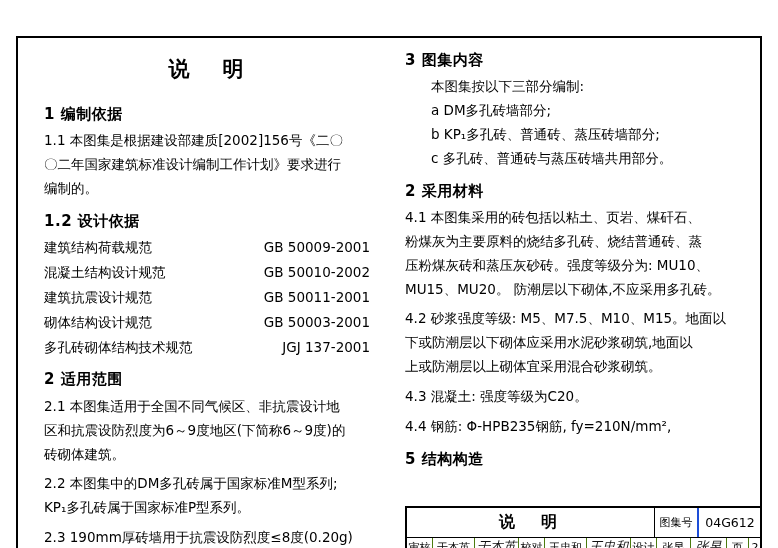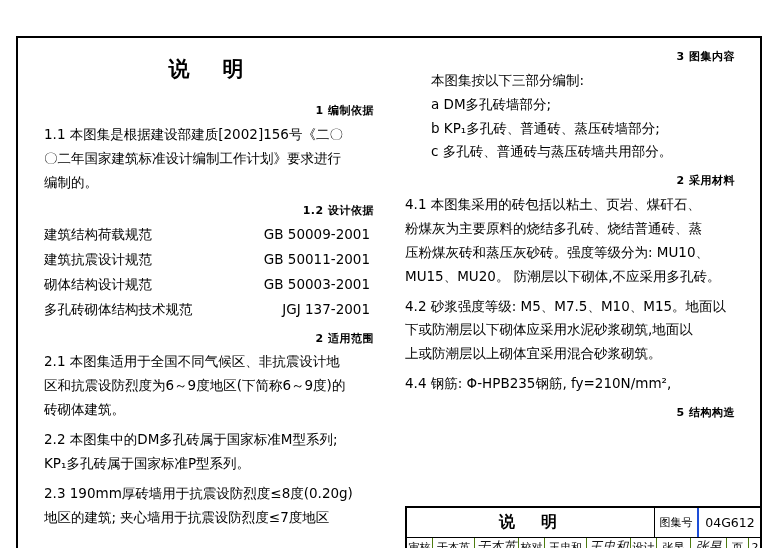--- a/index.html
+++ b/index.html
@@ -40,25 +40,24 @@
 
   h1.doc-title {
     font-size: 21px;
     font-weight: bold;
     letter-spacing: 6px;
     text-align: center;
     margin: 4px 0 16px 0;
     font-family: "DejaVu Sans", "Liberation Sans", sans-serif;
   }
   h2.sec {
-    font-size: 11px;
+    font-size: 15px;
     font-weight: bold;
     margin: 9px 0 4px 0;
     letter-spacing: 0.5px;
-    text-align: right;
   }
   p.para {
     margin: 2px 0 2px 0;
     text-align: justify;
   }
   p.indent {
     margin: 2px 0 2px 0;
     text-indent: 26px;
   }
   .std-row {
@@ -158,20 +157,24 @@
 
     <h2 class="sec">1 编制依据</h2>
     <p class="para">1.1 本图集是根据建设部建质[2002]156号《二〇</p>
     <p class="para">〇二年国家建筑标准设计编制工作计划》要求进行</p>
     <p class="para">编制的。</p>
 
     <h2 class="sec">1.2 设计依据</h2>
     <div class="std-row">
       <span class="std-name">建筑结构荷载规范</span>
       <span class="std-code">GB 50009-2001</span>
+    </div>
+    <div class="std-row">
+      <span class="std-name">混凝土结构设计规范</span>
+      <span class="std-code">GB 50010-2002</span>
     </div>
     <div class="std-row">
       <span class="std-name">建筑抗震设计规范</span>
       <span class="std-code">GB 50011-2001</span>
     </div>
     <div class="std-row">
       <span class="std-name">砌体结构设计规范</span>
       <span class="std-code">GB 50003-2001</span>
     </div>
     <div class="std-row">
@@ -198,20 +201,21 @@
     <p class="indent">c 多孔砖、普通砖与蒸压砖墙共用部分。</p>
 
     <h2 class="sec">2 采用材料</h2>
     <p class="para">4.1 本图集采用的砖包括以粘土、页岩、煤矸石、</p>
     <p class="para">粉煤灰为主要原料的烧结多孔砖、烧结普通砖、蒸</p>
     <p class="para">压粉煤灰砖和蒸压灰砂砖。强度等级分为: MU10、</p>
     <p class="para">MU15、MU20。 防潮层以下砌体,不应采用多孔砖。</p>
     <p class="para" style="margin-top:8px">4.2 砂浆强度等级: M5、M7.5、M10、M15。地面以</p>
     <p class="para">下或防潮层以下砌体应采用水泥砂浆砌筑,地面以</p>
     <p class="para">上或防潮层以上砌体宜采用混合砂浆砌筑。</p>
+    <p class="para" style="margin-top:8px">4.3 混凝土: 强度等级为C20。</p>
     <p class="para" style="margin-top:8px">4.4 钢筋: Φ-HPB235钢筋, fy=210N/mm²,</p>
 
     <h2 class="sec">5 结构构造</h2>
   </div>
 
   <div id="titleblock">
     <div class="tb-row1">
       <div class="tb-title">说　明</div>
       <div class="tb-label">图集号</div>
       <div class="tb-value">04G612</div>

